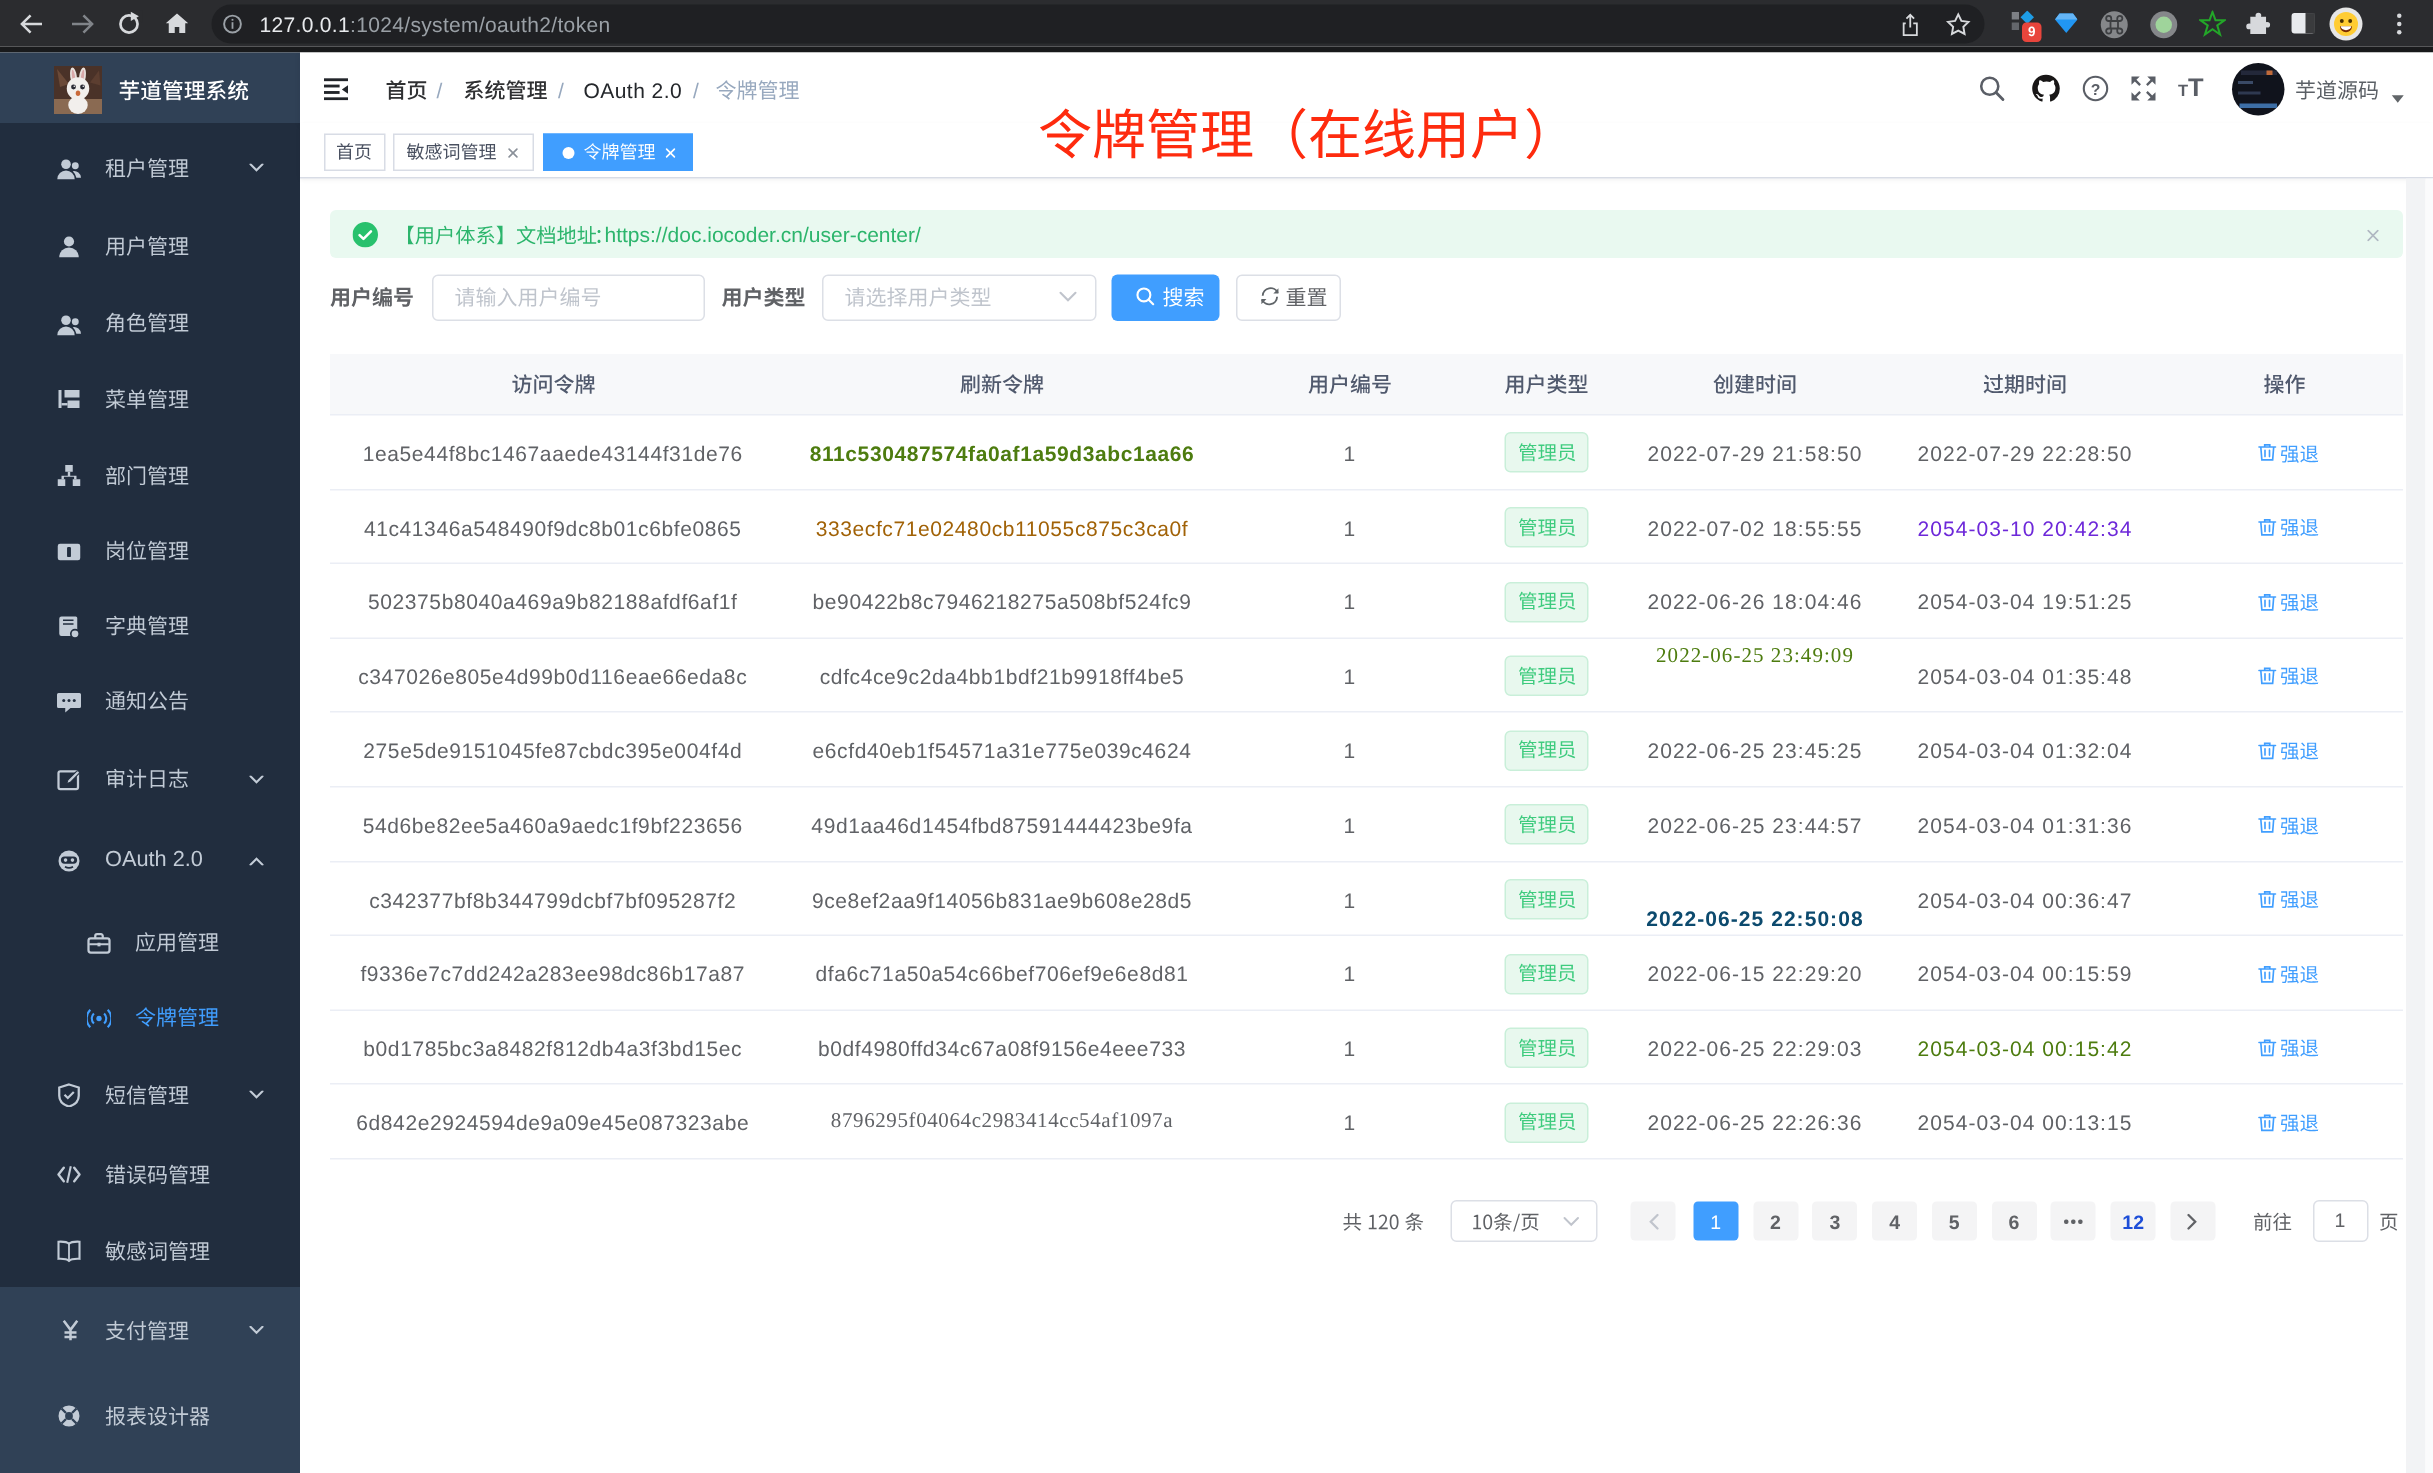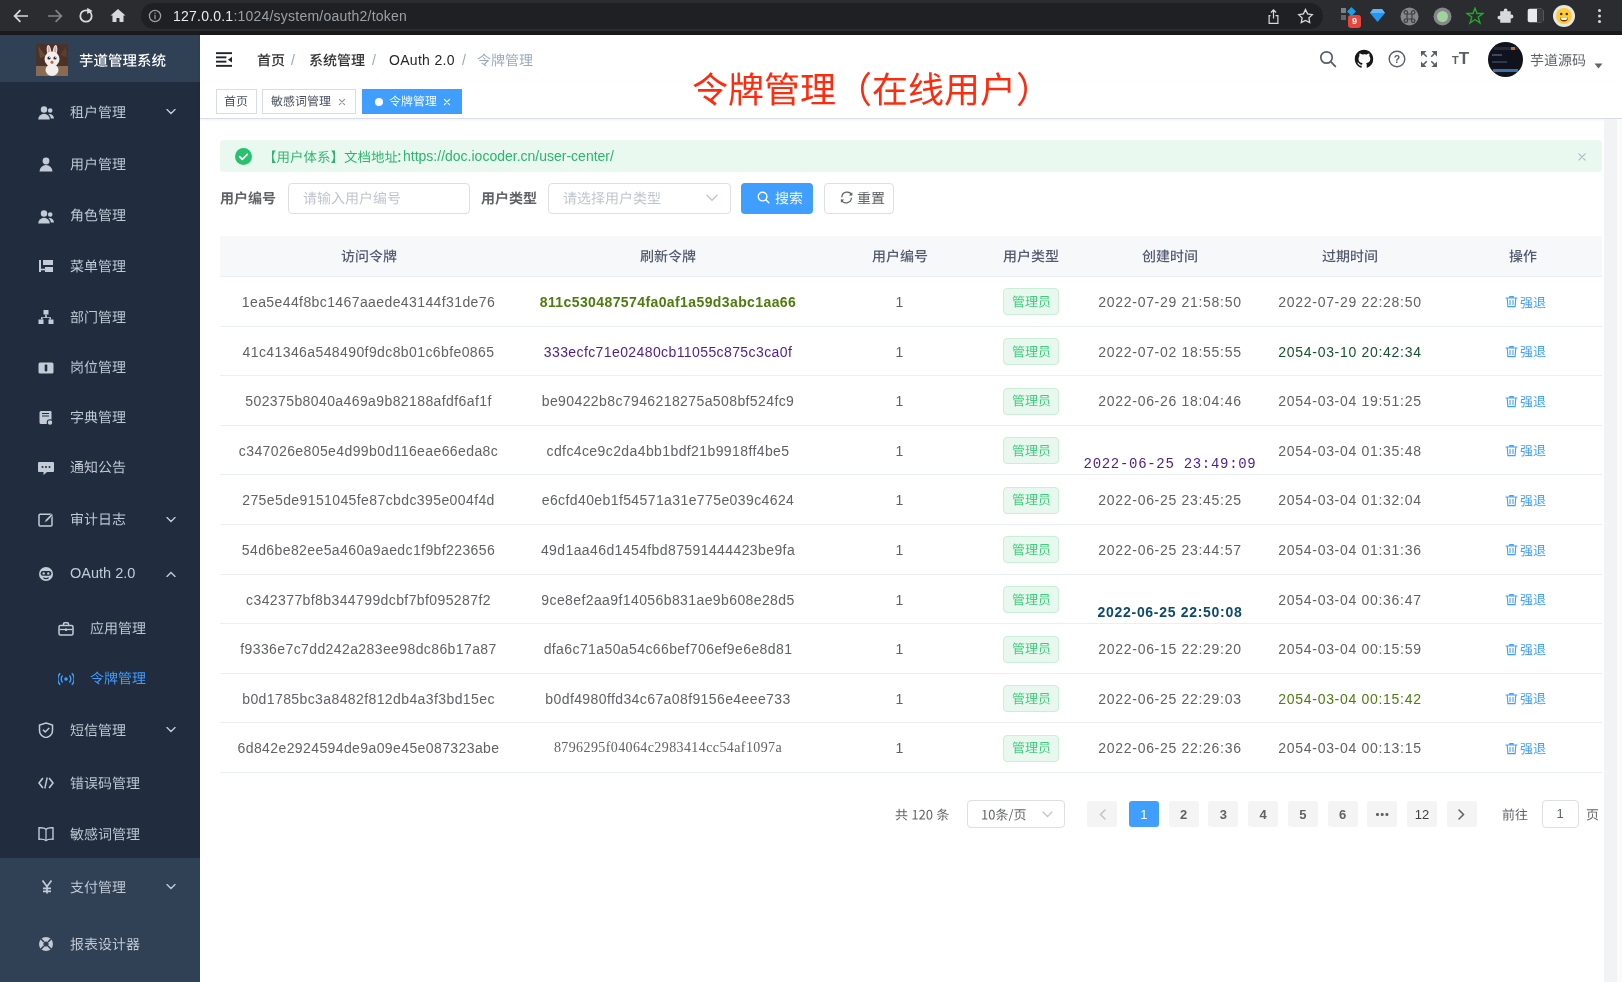--- a/index.html
+++ b/index.html
@@ -778,28 +778,28 @@
     <div style="position:absolute;left:1170.0px;transform:translateX(-50%);top:293.9px;font-family:'Liberation Sans',sans-serif;font-size:14px;font-weight:400;color:#606266;line-height:16.8px;letter-spacing:0.7px;white-space:pre">2022-07-29 21:58:50</div>
     <div style="position:absolute;left:1350.0px;transform:translateX(-50%);top:293.9px;font-family:'Liberation Sans',sans-serif;font-size:14px;font-weight:400;color:#606266;line-height:16.8px;letter-spacing:0.7px;white-space:pre">2022-07-29 22:28:50</div>
     <svg style="position:absolute;left:1504.5px;top:295.3px;width:13.0px;height:13.0px;" viewBox="0 0 13 13">
       <path d="M1 3h11M4.8 3V1.6h3.4V3M2.2 3l.7 8.6h7.2l.7-8.6M5 5.2v4.2M8 5.2v4.2" fill="none" stroke="#409eff" stroke-width="1.1" stroke-linecap="round"></path>
     </svg>
     <svg style="position:absolute;left:1520.0px;top:295.5px;width:26.0px;height:13.0px;fill:#409eff;" viewBox="0 -880 2000 1000" preserveAspectRatio="none">
       <use href="#r_12FF7FAC2E884CA9"></use>
     </svg>
     <div style="position:absolute;left:220.0px;top:325.6px;width:1382.0px;height:1.0px;background:#ebeef5"></div>
     <div style="position:absolute;left:368.5px;transform:translateX(-50%);top:343.5px;font-family:'Liberation Sans',sans-serif;font-size:14px;font-weight:400;color:#606266;line-height:16.8px;letter-spacing:0.4px;white-space:pre">41c41346a548490f9dc8b01c6bfe0865</div>
-    <div style="position:absolute;left:668.0px;transform:translateX(-50%);top:343.5px;font-family:'Liberation Sans',sans-serif;font-size:14px;font-weight:400;color:#4c1d95;line-height:16.8px;letter-spacing:0.4px;white-space:pre">333ecfc71e02480cb11055c875c3ca0f</div>
+    <div style="position:absolute;left:668.0px;transform:translateX(-50%);top:343.5px;font-family:'Liberation Sans',sans-serif;font-size:14px;font-weight:400;color:#a16207;line-height:16.8px;letter-spacing:0.4px;white-space:pre">333ecfc71e02480cb11055c875c3ca0f</div>
     <div style="position:absolute;left:899.5px;transform:translateX(-50%);top:343.5px;font-family:'Liberation Sans',sans-serif;font-size:14px;font-weight:400;color:#606266;line-height:16.8px;letter-spacing:0;white-space:pre">1</div>
     <div style="position:absolute;left:1003.0px;top:337.9px;width:56px;height:27px;background:#e8f8ee;border:1px solid #c9efd9;border-radius:4px;box-sizing:border-box"></div>
     <svg style="position:absolute;left:1011.5px;top:344.6px;width:39.0px;height:13.0px;fill:#3ecb7e;" viewBox="0 -880 3000 1000" preserveAspectRatio="none">
       <use href="#r_DA6BCB78D60E3A2"></use>
     </svg>
     <div style="position:absolute;left:1170.0px;transform:translateX(-50%);top:343.5px;font-family:'Liberation Sans',sans-serif;font-size:14px;font-weight:400;color:#606266;line-height:16.8px;letter-spacing:0.7px;white-space:pre">2022-07-02 18:55:55</div>
-    <div style="position:absolute;left:1350.0px;transform:translateX(-50%);top:343.5px;font-family:'Liberation Sans',sans-serif;font-size:14px;font-weight:400;color:#14532d;line-height:16.8px;letter-spacing:0.7px;white-space:pre">2054-03-10 20:42:34</div>
+    <div style="position:absolute;left:1350.0px;transform:translateX(-50%);top:343.5px;font-family:'Liberation Sans',sans-serif;font-size:14px;font-weight:400;color:#6d28d9;line-height:16.8px;letter-spacing:0.7px;white-space:pre">2054-03-10 20:42:34</div>
     <svg style="position:absolute;left:1504.5px;top:344.9px;width:13.0px;height:13.0px;" viewBox="0 0 13 13">
       <path d="M1 3h11M4.8 3V1.6h3.4V3M2.2 3l.7 8.6h7.2l.7-8.6M5 5.2v4.2M8 5.2v4.2" fill="none" stroke="#409eff" stroke-width="1.1" stroke-linecap="round"></path>
     </svg>
     <svg style="position:absolute;left:1520.0px;top:345.1px;width:26.0px;height:13.0px;fill:#409eff;" viewBox="0 -880 2000 1000" preserveAspectRatio="none">
       <use href="#r_12FF7FAC2E884CA9"></use>
     </svg>
     <div style="position:absolute;left:220.0px;top:375.2px;width:1382.0px;height:1.0px;background:#ebeef5"></div>
     <div style="position:absolute;left:368.5px;transform:translateX(-50%);top:393.1px;font-family:'Liberation Sans',sans-serif;font-size:14px;font-weight:400;color:#606266;line-height:16.8px;letter-spacing:0.4px;white-space:pre">502375b8040a469a9b82188afdf6af1f</div>
     <div style="position:absolute;left:668.0px;transform:translateX(-50%);top:393.1px;font-family:'Liberation Sans',sans-serif;font-size:14px;font-weight:400;color:#606266;line-height:16.8px;letter-spacing:0.4px;white-space:pre">be90422b8c7946218275a508bf524fc9</div>
     <div style="position:absolute;left:899.5px;transform:translateX(-50%);top:393.1px;font-family:'Liberation Sans',sans-serif;font-size:14px;font-weight:400;color:#606266;line-height:16.8px;letter-spacing:0;white-space:pre">1</div>
@@ -816,21 +816,21 @@
       <use href="#r_12FF7FAC2E884CA9"></use>
     </svg>
     <div style="position:absolute;left:220.0px;top:424.8px;width:1382.0px;height:1.0px;background:#ebeef5"></div>
     <div style="position:absolute;left:368.5px;transform:translateX(-50%);top:442.7px;font-family:'Liberation Sans',sans-serif;font-size:14px;font-weight:400;color:#606266;line-height:16.8px;letter-spacing:0.4px;white-space:pre">c347026e805e4d99b0d116eae66eda8c</div>
     <div style="position:absolute;left:668.0px;transform:translateX(-50%);top:442.7px;font-family:'Liberation Sans',sans-serif;font-size:14px;font-weight:400;color:#606266;line-height:16.8px;letter-spacing:0.4px;white-space:pre">cdfc4ce9c2da4bb1bdf21b9918ff4be5</div>
     <div style="position:absolute;left:899.5px;transform:translateX(-50%);top:442.7px;font-family:'Liberation Sans',sans-serif;font-size:14px;font-weight:400;color:#606266;line-height:16.8px;letter-spacing:0;white-space:pre">1</div>
     <div style="position:absolute;left:1003.0px;top:437.1px;width:56px;height:27px;background:#e8f8ee;border:1px solid #c9efd9;border-radius:4px;box-sizing:border-box"></div>
     <svg style="position:absolute;left:1011.5px;top:443.8px;width:39.0px;height:13.0px;fill:#3ecb7e;" viewBox="0 -880 3000 1000" preserveAspectRatio="none">
       <use href="#r_DA6BCB78D60E3A2"></use>
     </svg>
-    <div style="position:absolute;left:1170.0px;transform:translateX(-50%);top:456px;font-family:Liberation Mono, monospace;font-size:14px;font-weight:400;color:#4c1d95;line-height:16.8px;letter-spacing:0.7px;white-space:pre">2022-06-25 23:49:09</div>
+    <div style="position:absolute;left:1170.0px;transform:translateX(-50%);top:430px;font-family:Liberation Serif, serif;font-size:14px;font-weight:400;color:#4d7c0f;line-height:16.8px;letter-spacing:0.7px;white-space:pre">2022-06-25 23:49:09</div>
     <div style="position:absolute;left:1350.0px;transform:translateX(-50%);top:442.7px;font-family:'Liberation Sans',sans-serif;font-size:14px;font-weight:400;color:#606266;line-height:16.8px;letter-spacing:0.7px;white-space:pre">2054-03-04 01:35:48</div>
     <svg style="position:absolute;left:1504.5px;top:444.1px;width:13.0px;height:13.0px;" viewBox="0 0 13 13">
       <path d="M1 3h11M4.8 3V1.6h3.4V3M2.2 3l.7 8.6h7.2l.7-8.6M5 5.2v4.2M8 5.2v4.2" fill="none" stroke="#409eff" stroke-width="1.1" stroke-linecap="round"></path>
     </svg>
     <svg style="position:absolute;left:1520.0px;top:444.3px;width:26.0px;height:13.0px;fill:#409eff;" viewBox="0 -880 2000 1000" preserveAspectRatio="none">
       <use href="#r_12FF7FAC2E884CA9"></use>
     </svg>
     <div style="position:absolute;left:220.0px;top:474.4px;width:1382.0px;height:1.0px;background:#ebeef5"></div>
     <div style="position:absolute;left:368.5px;transform:translateX(-50%);top:492.3px;font-family:'Liberation Sans',sans-serif;font-size:14px;font-weight:400;color:#606266;line-height:16.8px;letter-spacing:0.4px;white-space:pre">275e5de9151045fe87cbdc395e004f4d</div>
     <div style="position:absolute;left:668.0px;transform:translateX(-50%);top:492.3px;font-family:'Liberation Sans',sans-serif;font-size:14px;font-weight:400;color:#606266;line-height:16.8px;letter-spacing:0.4px;white-space:pre">e6cfd40eb1f54571a31e775e039c4624</div>
@@ -950,21 +950,21 @@
     <div style="position:absolute;left:1223.3px;transform:translateX(-50%);top:806.7px;font-family:'Liberation Sans',sans-serif;font-size:13px;font-weight:700;color:#606266;line-height:15.6px;letter-spacing:0;white-space:pre">3</div>
     <div style="position:absolute;left:1248.1px;top:801px;width:30px;height:26px;background:#f4f4f5;border-radius:3px"></div>
     <div style="position:absolute;left:1263.1px;transform:translateX(-50%);top:806.7px;font-family:'Liberation Sans',sans-serif;font-size:13px;font-weight:700;color:#606266;line-height:15.6px;letter-spacing:0;white-space:pre">4</div>
     <div style="position:absolute;left:1287.8px;top:801px;width:30px;height:26px;background:#f4f4f5;border-radius:3px"></div>
     <div style="position:absolute;left:1302.8px;transform:translateX(-50%);top:806.7px;font-family:'Liberation Sans',sans-serif;font-size:13px;font-weight:700;color:#606266;line-height:15.6px;letter-spacing:0;white-space:pre">5</div>
     <div style="position:absolute;left:1327.6px;top:801px;width:30px;height:26px;background:#f4f4f5;border-radius:3px"></div>
     <div style="position:absolute;left:1342.6px;transform:translateX(-50%);top:806.7px;font-family:'Liberation Sans',sans-serif;font-size:13px;font-weight:700;color:#606266;line-height:15.6px;letter-spacing:0;white-space:pre">6</div>
     <div style="position:absolute;left:1367.3px;top:801px;width:30px;height:26px;background:#f4f4f5;border-radius:3px"></div>
     <div style="position:absolute;left:1376.3px;top:813px;width:2.6px;height:2.6px;border-radius:50%;background:#606266;box-shadow:4.7px 0 #606266,9.4px 0 #606266"></div>
     <div style="position:absolute;left:1407.1px;top:801px;width:30px;height:26px;background:#f4f4f5;border-radius:3px"></div>
-    <div style="position:absolute;left:1422.1px;transform:translateX(-50%);top:806.7px;font-family:'Liberation Sans',sans-serif;font-size:13px;font-weight:400;color:#404040;line-height:15.6px;letter-spacing:0;white-space:pre">12</div>
+    <div style="position:absolute;left:1422.1px;transform:translateX(-50%);top:806.7px;font-family:'Liberation Sans',sans-serif;font-size:13px;font-weight:700;color:#1d4ed8;line-height:15.6px;letter-spacing:0;white-space:pre">12</div>
     <div style="position:absolute;left:1446.8px;top:801px;width:30px;height:26px;background:#f4f4f5;border-radius:3px"></div>
     <svg style="position:absolute;left:1458.3px;top:808.5px;width:7.0px;height:11.0px;" viewBox="0 0 7 11">
       <path d="M1 1l4.5 4.5L1 10" fill="none" stroke="#606266" stroke-width="1.5" stroke-linecap="round"></path>
     </svg>
     <svg style="position:absolute;left:1502.0px;top:808.2px;width:26.0px;height:13.0px;fill:#606266;" viewBox="0 -880 2000 1000" preserveAspectRatio="none">
       <use href="#r_378F8E0AB77047E"></use>
     </svg>
     <div style="position:absolute;left:1541.5px;top:800px;width:37px;height:28px;border:1px solid #dcdfe6;border-radius:4px;background:#fff;box-sizing:border-box"></div>
     <div style="position:absolute;left:1560.0px;transform:translateX(-50%);top:806.2px;font-family:'Liberation Sans',sans-serif;font-size:13px;font-weight:400;color:#606266;line-height:15.6px;letter-spacing:0;white-space:pre">1</div>
     <svg style="position:absolute;left:1586.0px;top:808.2px;width:13.0px;height:13.0px;fill:#606266;" viewBox="0 -880 1000 1000" preserveAspectRatio="none">

